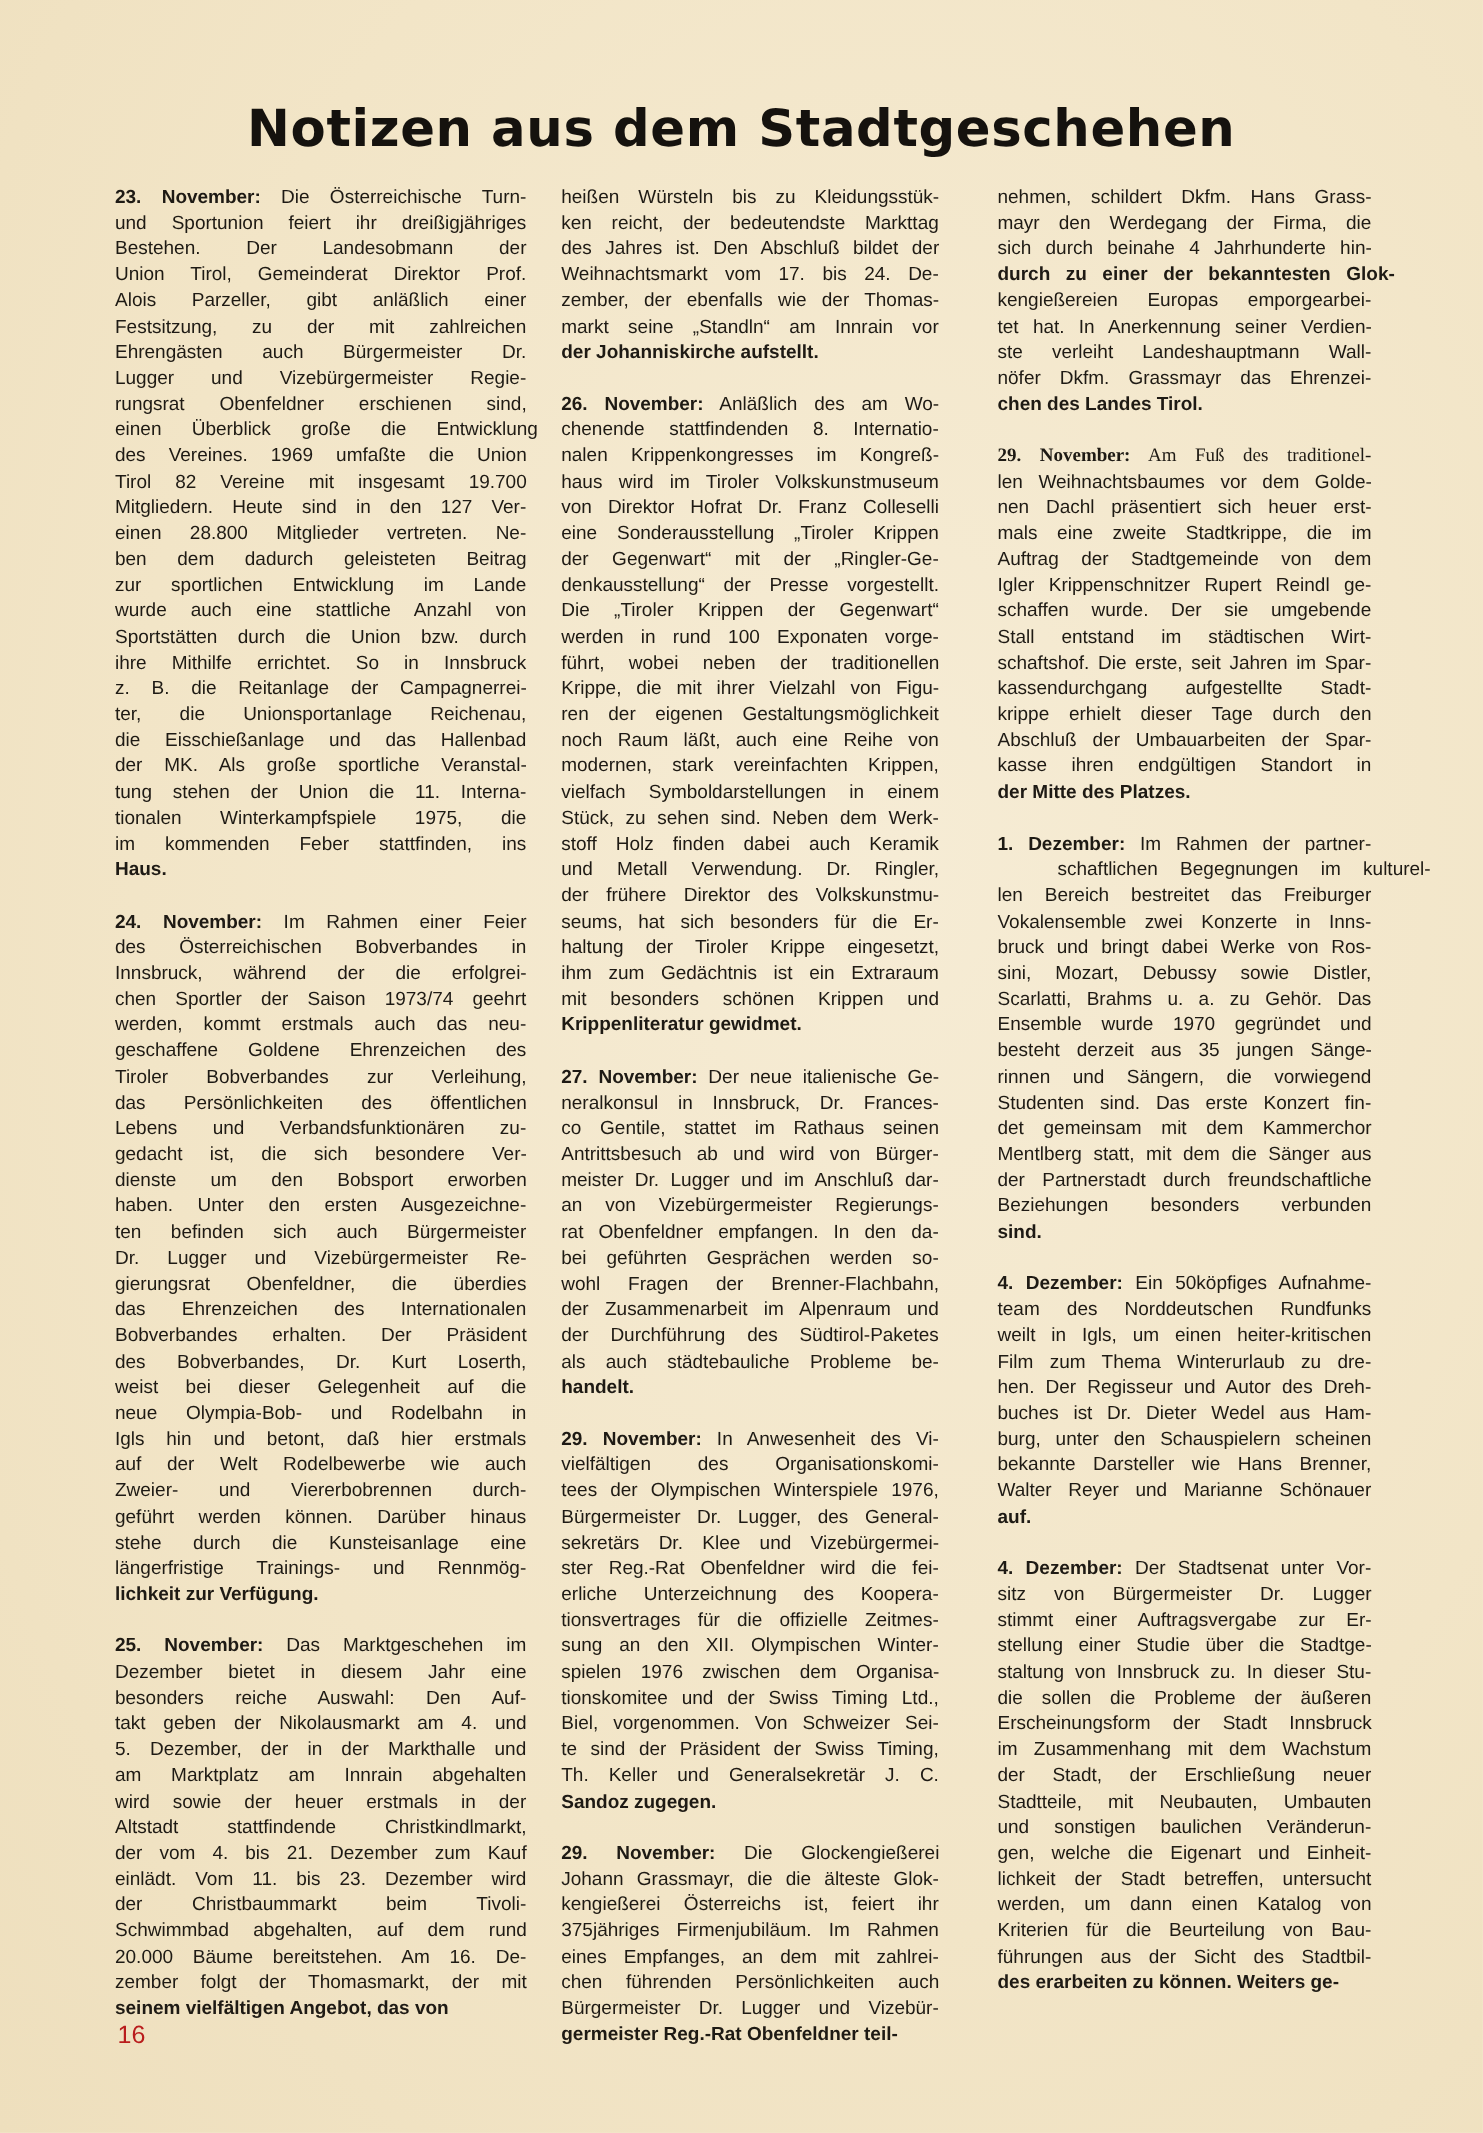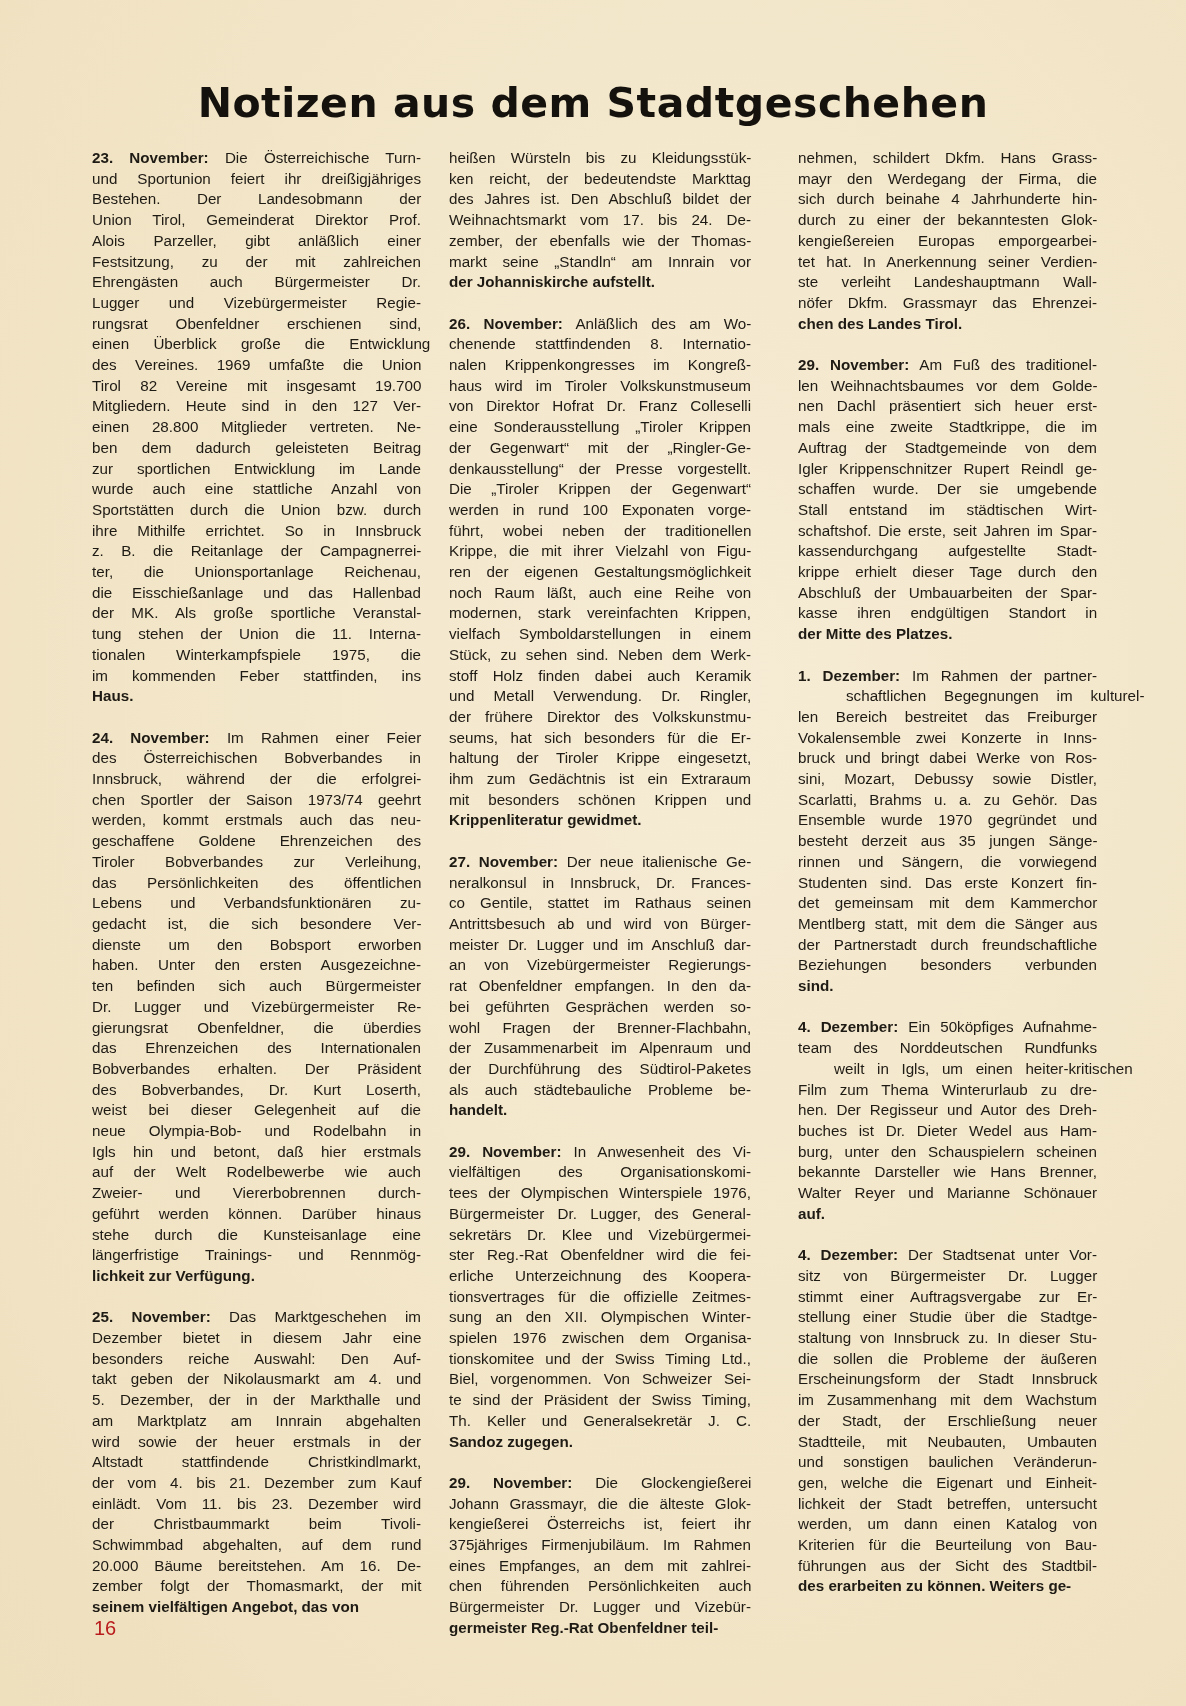--- a/index.html
+++ b/index.html
@@ -197,29 +197,29 @@
       <span class="line" style="display: block; word-spacing: 14.6667px;"><span>chen führenden Persönlichkeiten auch</span></span>
       <span class="line" style="display: block; word-spacing: 10.25px;"><span>Bürgermeister Dr. Lugger und Vizebür-</span></span>
       <span class="line last"><span>germeister Reg.-Rat Obenfeldner teil-</span></span>
     </div>
   </div>
 <div class="col c3" id="col2">
     <div class="entry">
       <span class="line" style="display: block; word-spacing: 11.5px;"><span>nehmen, schildert Dkfm. Hans Grass-</span></span>
       <span class="line" style="display: block; word-spacing: 11px;"><span>mayr den Werdegang der Firma, die</span></span>
       <span class="line" style="display: block; word-spacing: 7.2px;"><span>sich durch beinahe 4 Jahrhunderte hin-</span></span>
-      <span class="line" style="display: block; word-spacing: 8.2px;"><span>durch zu einer der bekanntesten Glok-</span></span>
+      <span class="line" style="display: block; word-spacing: 8.2px; font-weight: bold;"><span>durch zu einer der bekanntesten Glok-</span></span>
       <span class="line" style="display: block; word-spacing: 19.5px;"><span>kengießereien Europas emporgearbei-</span></span>
       <span class="line" style="display: block; word-spacing: 7.2px;"><span>tet hat. In Anerkennung seiner Verdien-</span></span>
       <span class="line" style="display: block; word-spacing: 19px;"><span>ste verleiht Landeshauptmann Wall-</span></span>
       <span class="line" style="display: block; word-spacing: 11px;"><span>nöfer Dkfm. Grassmayr das Ehrenzei-</span></span>
       <span class="line last"><span>chen des Landes Tirol.</span></span>
     </div>
     <div class="entry">
-      <span class="line" style="display: block; word-spacing: 6.6px;"><span class="date">29. November:</span><span> Am Fuß des traditionel-</span></span>
+      <span class="line" style="display: block; word-spacing: 6.6px; font-family: Liberation Serif, serif;"><span class="date">29. November:</span><span> Am Fuß des traditionel-</span></span>
       <span class="line" style="display: block; word-spacing: 8.25px;"><span>len Weihnachtsbaumes vor dem Golde-</span></span>
       <span class="line" style="display: block; word-spacing: 9.2px;"><span>nen Dachl präsentiert sich heuer erst-</span></span>
       <span class="line" style="display: block; word-spacing: 11.4px;"><span>mals eine zweite Stadtkrippe, die im</span></span>
       <span class="line" style="display: block; word-spacing: 13.75px;"><span>Auftrag der Stadtgemeinde von dem</span></span>
       <span class="line" style="display: block; word-spacing: 7.25px;"><span>Igler Krippenschnitzer Rupert Reindl ge-</span></span>
       <span class="line" style="display: block; word-spacing: 13.75px;"><span>schaffen wurde. Der sie umgebende</span></span>
       <span class="line" style="display: block; word-spacing: 17.25px;"><span>Stall entstand im städtischen Wirt-</span></span>
       <span class="line" style="display: block; word-spacing: 2.66667px;"><span>schaftshof. Die erste, seit Jahren im Spar-</span></span>
       <span class="line" style="display: block; word-spacing: 26px;"><span>kassendurchgang aufgestellte Stadt-</span></span>
       <span class="line" style="display: block; word-spacing: 11.6px;"><span>krippe erhielt dieser Tage durch den</span></span>
@@ -241,21 +241,21 @@
       <span class="line" style="display: block; word-spacing: 8.4px;"><span>Studenten sind. Das erste Konzert fin-</span></span>
       <span class="line" style="display: block; word-spacing: 11.5px;"><span>det gemeinsam mit dem Kammerchor</span></span>
       <span class="line" style="display: block; word-spacing: 5px;"><span>Mentlberg statt, mit dem die Sänger aus</span></span>
       <span class="line" style="display: block; word-spacing: 9.66667px;"><span>der Partnerstadt durch freundschaftliche</span></span>
       <span class="line" style="display: block; word-spacing: 29.5px;"><span>Beziehungen besonders verbunden</span></span>
       <span class="line last"><span>sind.</span></span>
     </div>
     <div class="entry">
       <span class="line" style="display: block; word-spacing: 5.75px;"><span class="date">4. Dezember:</span><span> Ein 50köpfiges Aufnahme-</span></span>
       <span class="line" style="display: block; word-spacing: 17.3333px;"><span>team des Norddeutschen Rundfunks</span></span>
-      <span class="line" style="display: block; word-spacing: 8.4px; margin-left: 36px;"><span>weilt in Igls, um einen heiter-kritischen</span></span>
+      <span class="line" style="display: block; word-spacing: 8.4px;"><span>weilt in Igls, um einen heiter-kritischen</span></span>
       <span class="line" style="display: block; word-spacing: 8.8px;"><span>Film zum Thema Winterurlaub zu dre-</span></span>
       <span class="line" style="display: block; word-spacing: 4.66667px;"><span>hen. Der Regisseur und Autor des Dreh-</span></span>
       <span class="line" style="display: block; word-spacing: 7.5px;"><span>buches ist Dr. Dieter Wedel aus Ham-</span></span>
       <span class="line" style="display: block; word-spacing: 7.5px;"><span>burg, unter den Schauspielern scheinen</span></span>
       <span class="line" style="display: block; word-spacing: 9.75px;"><span>bekannte Darsteller wie Hans Brenner,</span></span>
       <span class="line" style="display: block; word-spacing: 9px;"><span>Walter Reyer und Marianne Schönauer</span></span>
       <span class="line last"><span>auf.</span></span>
     </div>
     <div class="entry tight">
       <span class="line" style="display: block; word-spacing: 5.6px;"><span class="date">4. Dezember:</span><span> Der Stadtsenat unter Vor-</span></span>

